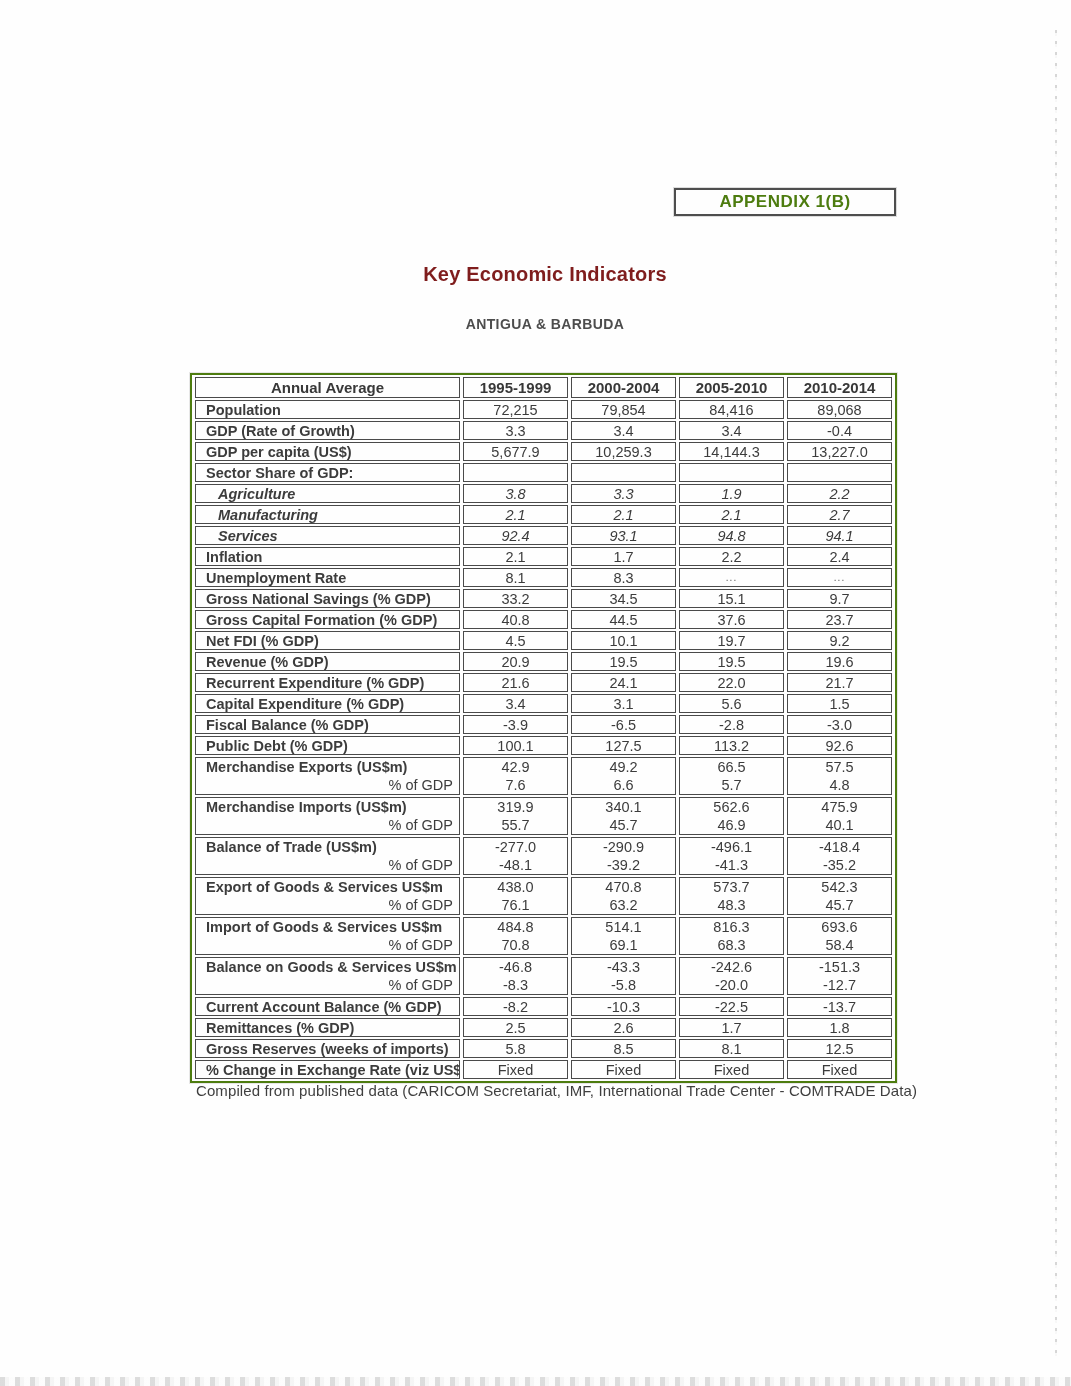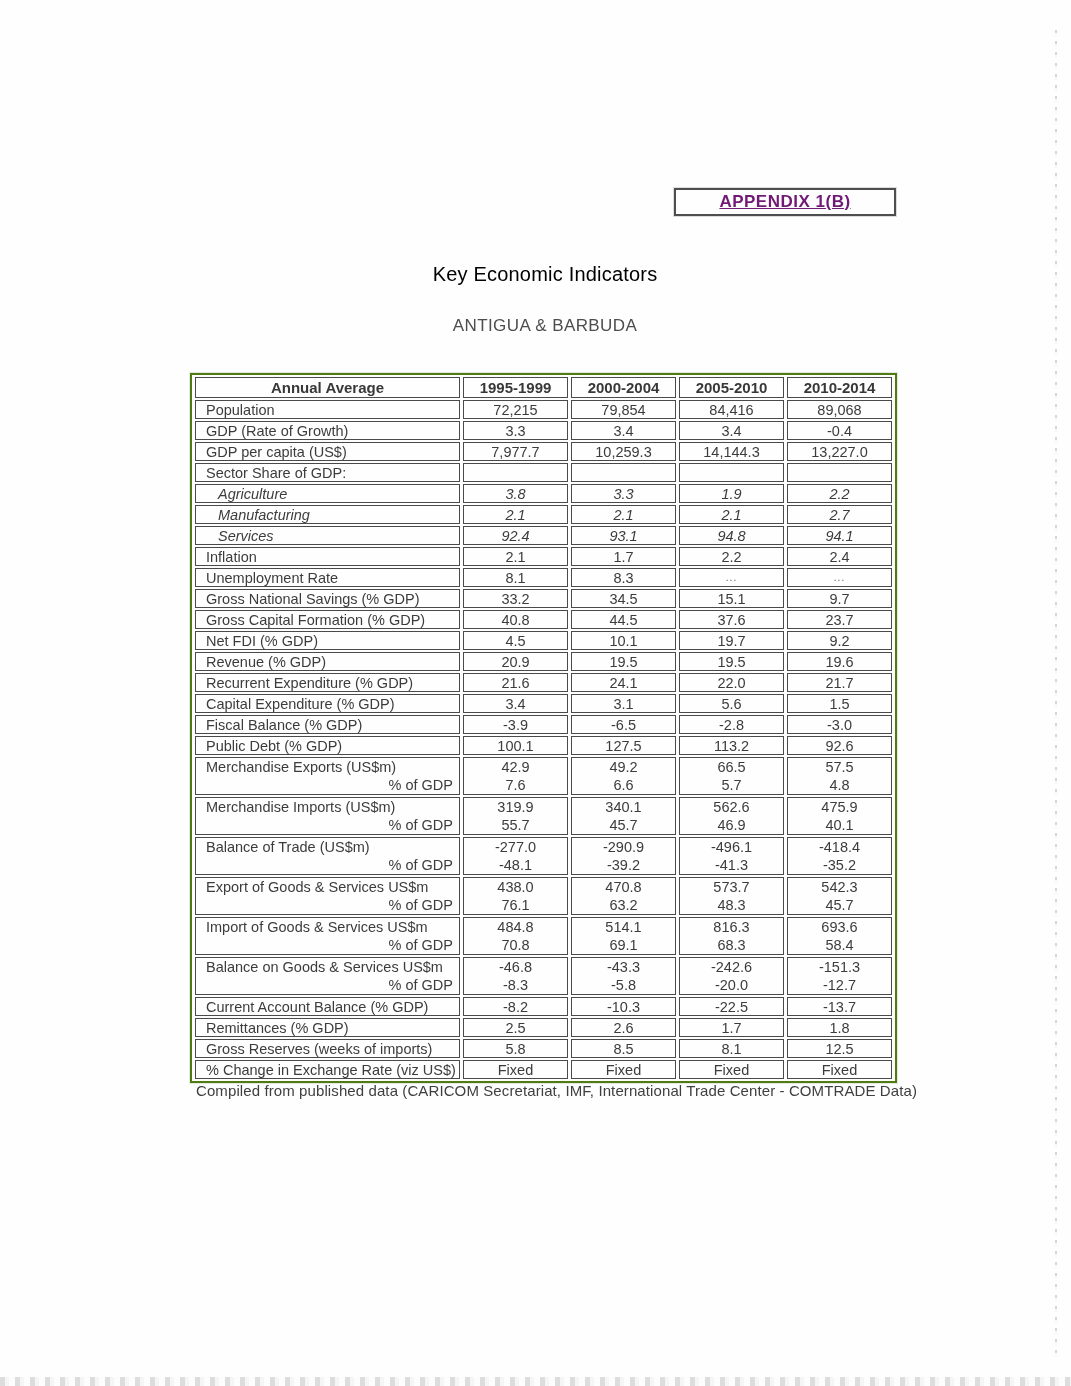--- a/index.html
+++ b/index.html
@@ -23,41 +23,40 @@
     top: 188px;
     width: 218px;
     height: 24px;
     border: 2.5px solid #4e4e4e;
     box-shadow: 0 0 0 1px rgba(120,120,120,.25);
     display: flex;
     align-items: center;
     justify-content: center;
     font-size: 17px;
     font-weight: bold;
-    color: #701a75;
+    color: #4d7c0f;
     letter-spacing: .5px;
-    text-decoration: underline;
   }
   .title-wrap {
     position: absolute;
     left: 190px;
     top: 263px;
     width: 710px;
     text-align: center;
   }
   .page-title {
     font-size: 20px;
-    font-weight: normal;
-    color: #000000;
+    font-weight: bold;
+    color: #7f1d1d;
     letter-spacing: .2px;
   }
   .page-subtitle {
     margin-top: 30px;
-    font-size: 17px;
-    font-weight: normal;
+    font-size: 14px;
+    font-weight: bold;
     color: #4d4d4d;
     letter-spacing: .4px;
   }
   
   table.indicators {
     position: absolute;
     left: 190px;
     top: 373px;
     width: 707px;
     table-layout: fixed;
@@ -80,21 +79,21 @@
   table.indicators th {
     height: 21px;
     font-size: 15px;
     font-weight: bold;
     color: #383838;
     text-align: center;
   }
   td.label-cell { text-align: left; height: 19px; }
   td.val-cell   { text-align: center; height: 19px; }
   tr.dbl td     { height: 30px; }
-  td .lab  { line-height: 18px; padding-left: 4px; }
+  td .lab  { line-height: 18px; padding-left: 4px; font-weight: bold; }
   td .lab.italic { font-style: italic; padding-left: 16px; }
   td .sub  { line-height: 18px; padding-left: 24px; text-align: right; }
   td .v    { line-height: 18px; }
   tr.sgl td .lab, tr.sgl td .sub, tr.sgl td .v { line-height: 16px; }
   .dots { font-size: 10px; letter-spacing: 1px; color: #606060; }
   
   .footnote {
     position: absolute;
     left: 196px;
     top: 1082px;
@@ -191,21 +190,21 @@
           </td>
           <td class="val-cell">
             <div class="v">-0.4</div>
           </td>
         </tr>
         <tr class="sgl">
           <td class="label-cell">
             <div class="lab">GDP per capita (US$)</div>
           </td>
           <td class="val-cell">
-            <div class="v">7,977.7</div>
+            <div class="v">5,677.9</div>
           </td>
           <td class="val-cell">
             <div class="v">10,259.3</div>
           </td>
           <td class="val-cell">
             <div class="v">14,144.3</div>
           </td>
           <td class="val-cell">
             <div class="v">13,227.0</div>
           </td>

